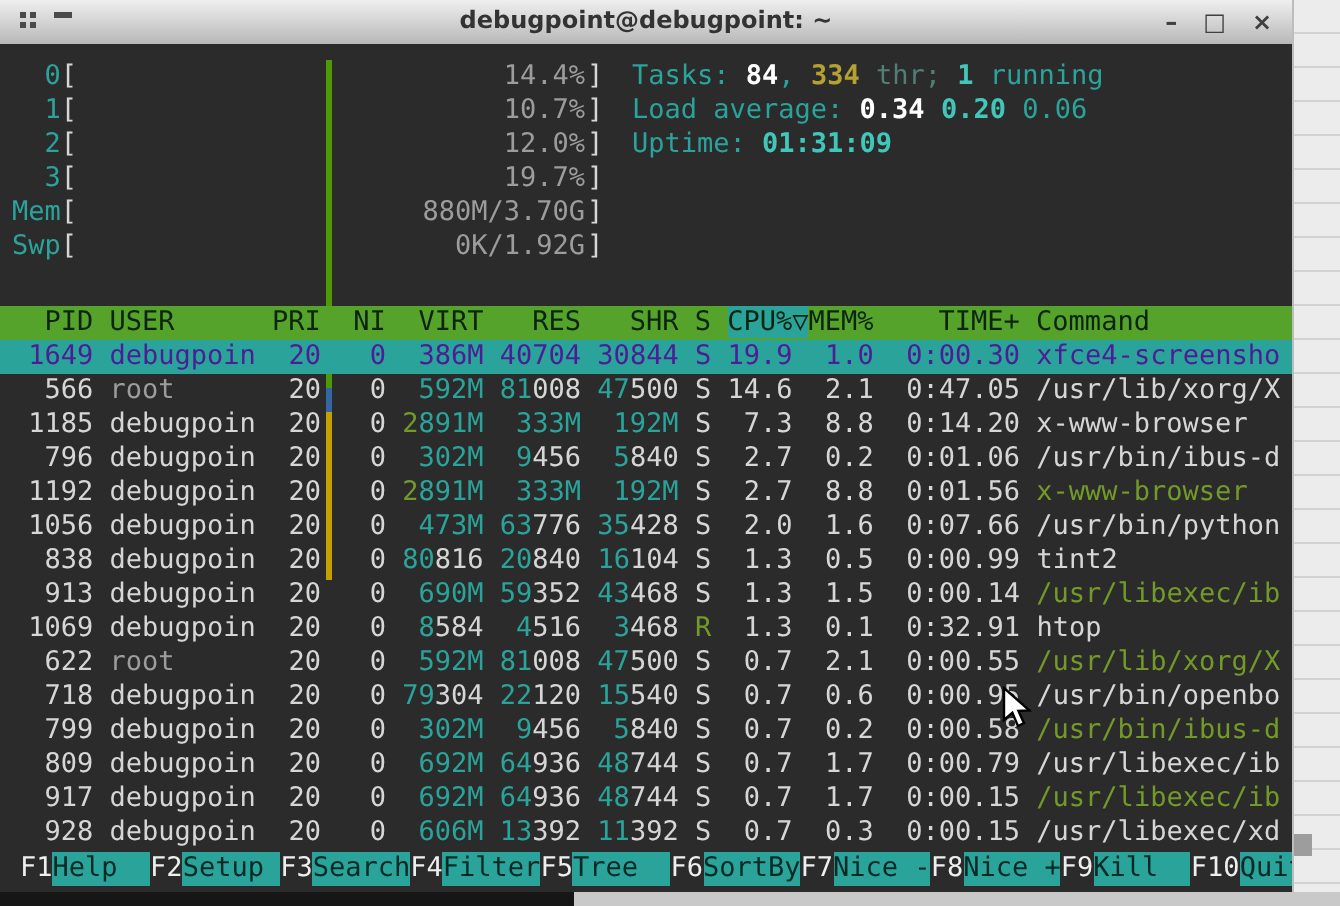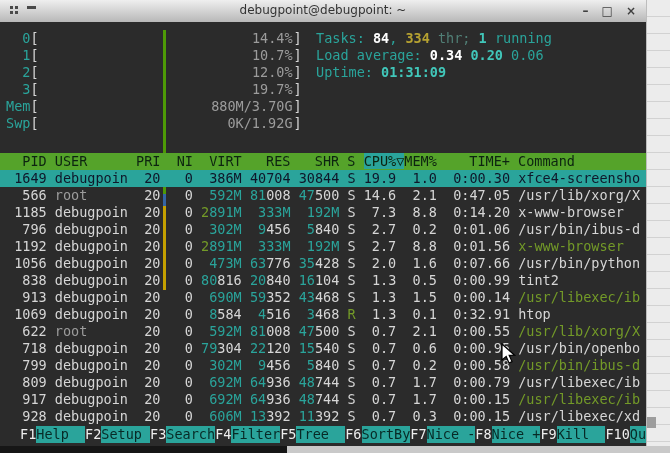--- a/index.html
+++ b/index.html
@@ -11,21 +11,21 @@
     background-image:repeating-linear-gradient(180deg,#ececec 0 16px,#d2d2d2 16px 17px);}
   .scroll-thumb{position:absolute;left:647px;top:417px;width:9px;height:11px;background:#9d9d9d;}
   .footer-dark{position:absolute;left:0;top:446px;width:287px;height:7px;background:#161616;}
   .footer-light{position:absolute;left:287px;top:446px;width:383px;height:7px;background:#c9c9c9;}
 
   
   .window{position:absolute;left:0;top:0;width:646px;height:446px;}
   .titlebar{position:absolute;left:0;top:0;width:646px;height:22px;
     background:linear-gradient(#efefef,#b8b8b8);border-bottom:1px solid #8e8e8e;}
   .title{position:absolute;left:0;right:0;top:3px;text-align:center;
-    font-family:"DejaVu Sans",sans-serif;font-size:12px;font-weight:normal;color:#333;}
+    font-family:"DejaVu Sans",sans-serif;font-size:12px;font-weight:bold;color:#333;}
   .win-icon{position:absolute;left:10px;top:6px;width:10px;height:10px;}
   .win-icon i{position:absolute;width:3px;height:3px;background:#4a4a4a;}
   .win-icon i:nth-child(1){left:0;top:0}.win-icon i:nth-child(2){left:5px;top:0}
   .win-icon i:nth-child(3){left:0;top:5px}.win-icon i:nth-child(4){left:5px;top:5px}
   .win-dash{position:absolute;left:27px;top:6px;width:9px;height:3px;background:#4a4a4a;}
   .win-btns{position:absolute;right:10px;top:2px;display:flex;gap:13px;
     font-family:"DejaVu Sans",sans-serif;font-size:12px;font-weight:bold;color:#3f3f3f;}
   .wbtn{cursor:default;line-height:18px;}
 
   .term{position:absolute;left:0;top:22px;width:646px;height:424px;background:var(--bg,#2b2b2b);
@@ -49,28 +49,28 @@
   .wb{color:#ffffff;font-weight:bold;}
   .cb{color:var(--teal_bright);font-weight:bold;}
   .yb{color:var(--yellow);font-weight:bold;}
 
   
   #table{position:absolute;left:0;top:131px;width:646px;}
   .hrow{height:17px;white-space:pre;overflow:hidden;background:var(--header_green);
     color:var(--header_text);padding-left:6px;}
   .sortcol{background:var(--teal);margin-top:28px;}
   .prow{height:17px;white-space:pre;overflow:hidden;padding-left:6px;color:var(--fg);}
-  .prow.selected{background:var(--sel_bg);color:#0f172a;}
+  .prow.selected{background:var(--sel_bg);color:#4c1d95;}
   .prow.selected span{color:inherit;}
   .nt{color:var(--teal);} .ng{color:var(--green_text);} .nw{color:var(--fg);}
   .ugray{color:var(--gray);} .cmdg{color:var(--green_text);} .stR{color:var(--green_text);}
 
   
   .fkeys{position:absolute;left:0;bottom:3px;width:646px;height:17px;display:flex;
-    white-space:pre;overflow:hidden;padding-left:20px;box-sizing:border-box;}
+    white-space:pre;overflow:hidden;padding-left:10px;box-sizing:border-box;}
   .fk{display:flex;flex:none;}
   .fk:last-child{flex:1;}
   .fk-key{color:#eeeeee;}
   .fk-label{background:var(--teal);color:var(--fkey_text);}
   .fk:last-child .fk-label{flex:1;}
 
   .cursor{position:absolute;left:500px;top:321px;pointer-events:none;}
 </style>
 </head>
 <body>

